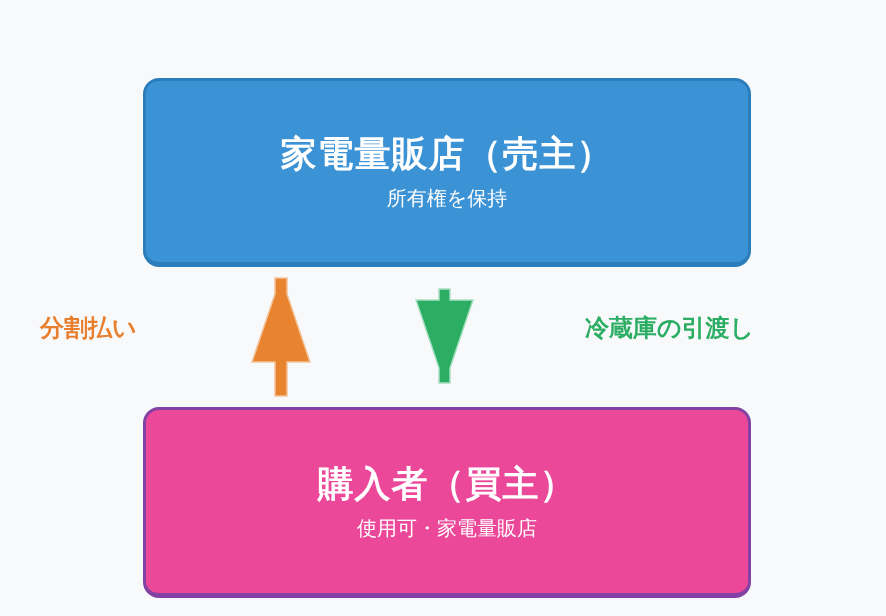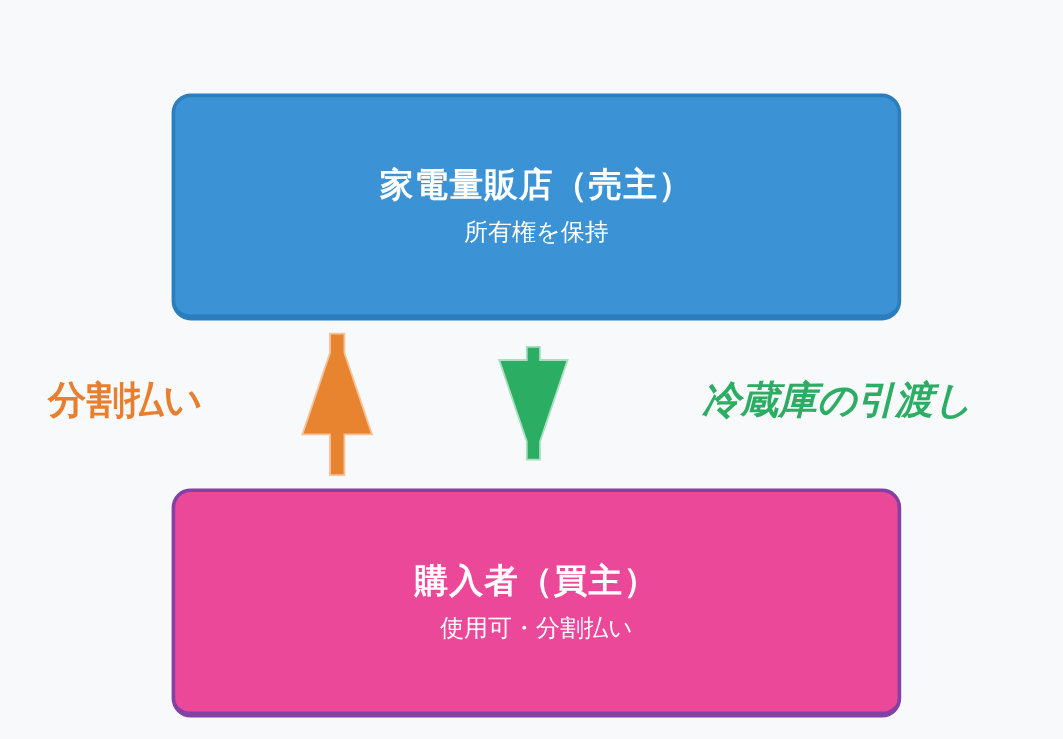--- a/index.html
+++ b/index.html
@@ -33,40 +33,40 @@
     border-bottom-width: 5px;
   }
   .buyer-box {
     top: 407px;
     height: 191px;
     background: #ec4899;
     border: 3px solid #8142A3;
     border-bottom-width: 5px;
   }
   .node-title {
-    font-size: 28px;
+    font-size: 36px;
     font-weight: bold;
     letter-spacing: 1px;
     line-height: 1;
   }
   .node-subtitle {
     font-size: 20px;
     font-weight: normal;
     line-height: 1;
   }
   .flow-label {
     position: absolute;
     top: 314px;
-    font-size: 32px;
+    font-size: 24px;
     font-weight: bold;
     line-height: 1.2;
     white-space: nowrap;
   }
   .flow-label-left  { left: 40px;  color: #E87F2E; }
-  .flow-label-right { left: 585px; color: #2BAD63; font-style: italic; }
+  .flow-label-right { left: 585px; color: #2BAD63; }
   .arrow-svg {
     position: absolute;
     top: 0;
     left: 0;
     width: 886px;
     height: 616px;
     pointer-events: none;
   }
 </style>
 </head>
@@ -74,21 +74,21 @@
 
 <div class="canvas">
 
   <div class="node-box seller-box">
     <div class="node-title">家電量販店（売主）</div>
     <div class="node-subtitle">所有権を保持</div>
   </div>
 
   <div class="node-box buyer-box">
     <div class="node-title">購入者（買主）</div>
-    <div class="node-subtitle">使用可・分割払い</div>
+    <div class="node-subtitle">使用可・家電量販店</div>
   </div>
 
   <svg class="arrow-svg" viewBox="0 0 886 616" xmlns="http://www.w3.org/2000/svg">
 
     <polygon stroke="#F3C49A" stroke-width="1.5" points="275,278 287,278 287,294 310,362 287,362 287,396 275,396 275,362 252,362 275,294" fill="#E8832F"></polygon>
 
     <polygon stroke="#A8E0C2" stroke-width="1.5" points="439,289 450,289 450,300 473,300 450,368 450,383 439,383 439,368 416,300 439,300" fill="#2BAD63"></polygon>
   </svg>
 
   <div class="flow-label flow-label-left">分割払い</div>

